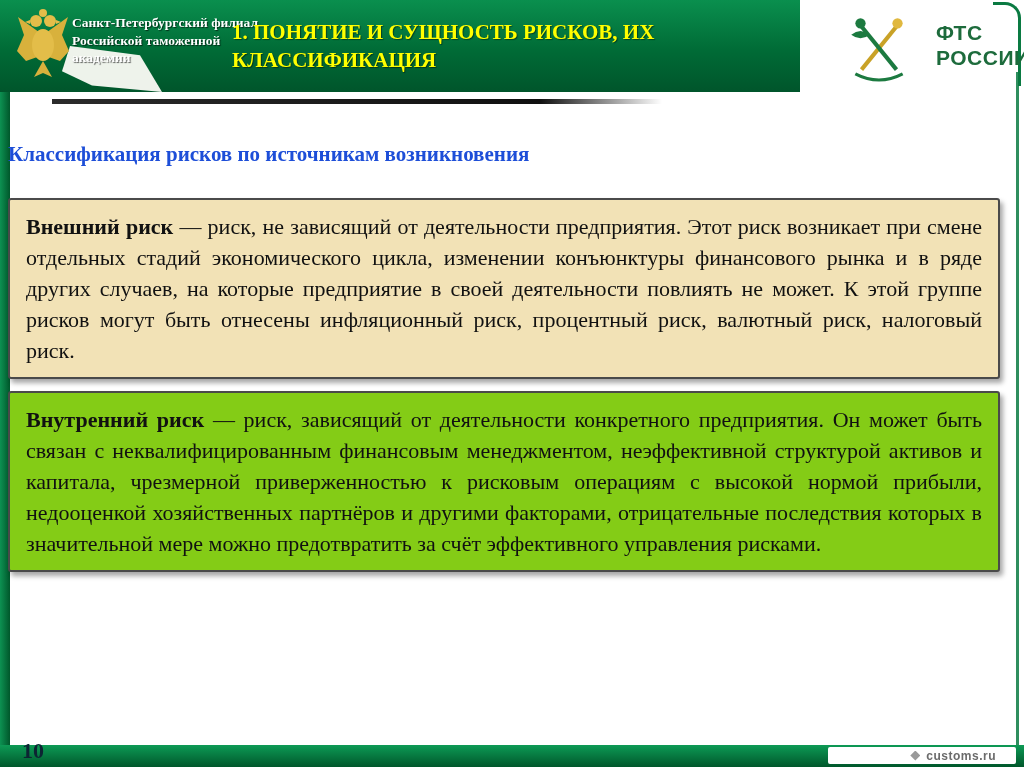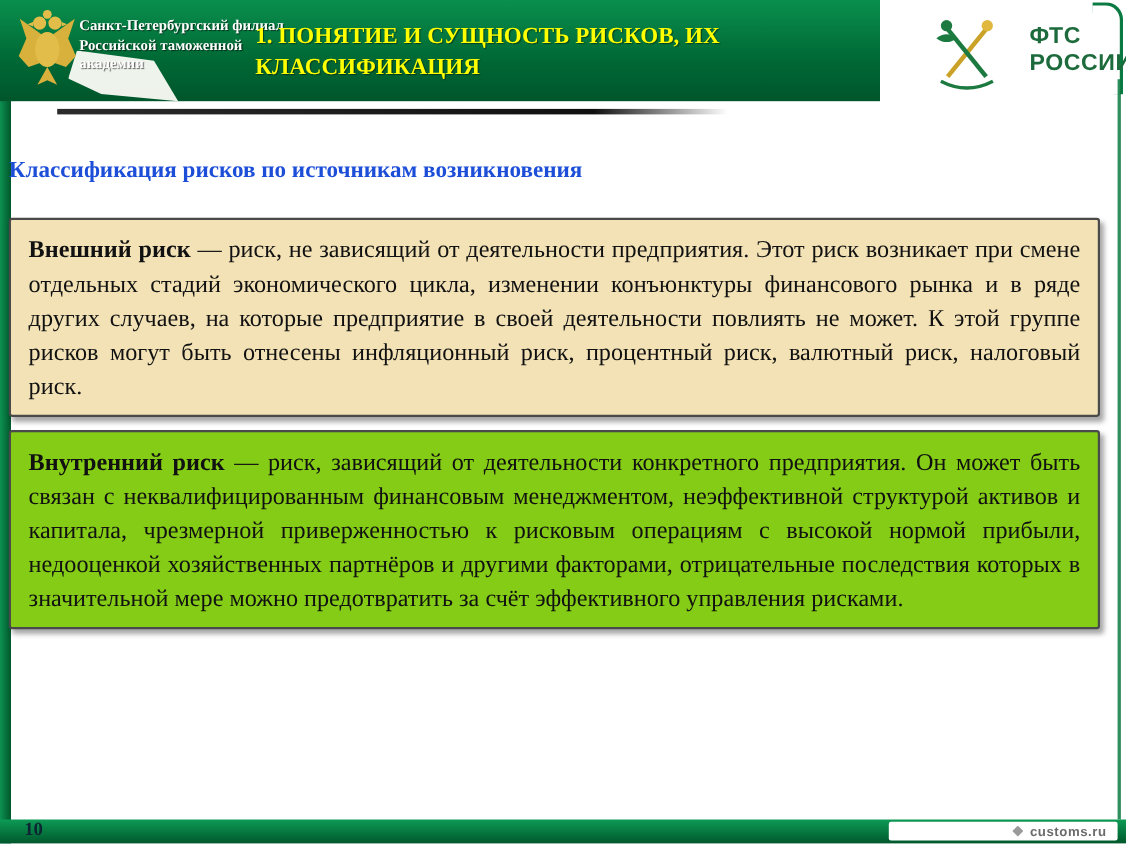--- a/index.html
+++ b/index.html
@@ -44,24 +44,24 @@
 
   .boxes { position:absolute; left:8px; right:24px; top:198px; display:flex; flex-direction:column; gap:12px;border-radius:31px; }
   .risk-box { border:2px solid #4a4a4a; border-radius:3px; padding:11px 16px;
               font-size:22px; line-height:31px; color:#111111; text-align:justify;
               box-shadow:3px 4px 5px rgba(0,0,0,.35); }
   .risk-box.external { background:#f2e2b6; }
   .risk-box.internal { background:#84cc16; }
   .risk-box b { font-weight:bold; }
 
   
-  .page-number { position:absolute; left:22px; bottom:3px; color:#0d2433; font-weight:bold; font-size:17px; }
-  .customs-box { position:absolute; right:8px; bottom:3px; width:208px; height:17px; background:#ffffff;
+  .page-number { position:absolute; left:22px; bottom:3px; color:#0d2433; font-weight:bold; font-size:22px; }
+  .customs-box { position:absolute; right:8px; bottom:3px; width:188px; height:17px; background:#ffffff;
                  border-radius:2px; display:flex; align-items:center; justify-content:flex-end;
-                 gap:6px; padding:0 10px; font-family:"Liberation Sans","DejaVu Sans",sans-serif;
+                 gap:6px; padding:0 20px; font-family:"Liberation Sans","DejaVu Sans",sans-serif;
                  font-weight:bold; font-size:12px; color:#6b6b6b; letter-spacing:.5px;margin-top:16px; }
   .customs-glyph { display:inline-block; width:10px; height:10px; background:#9a9a9a;
                    clip-path:polygon(50% 0,100% 50%,50% 100%,0 50%); }
 </style>
 </head>
 <body>
 
 <div class="slide">
 
   <div class="left-bar"></div>

